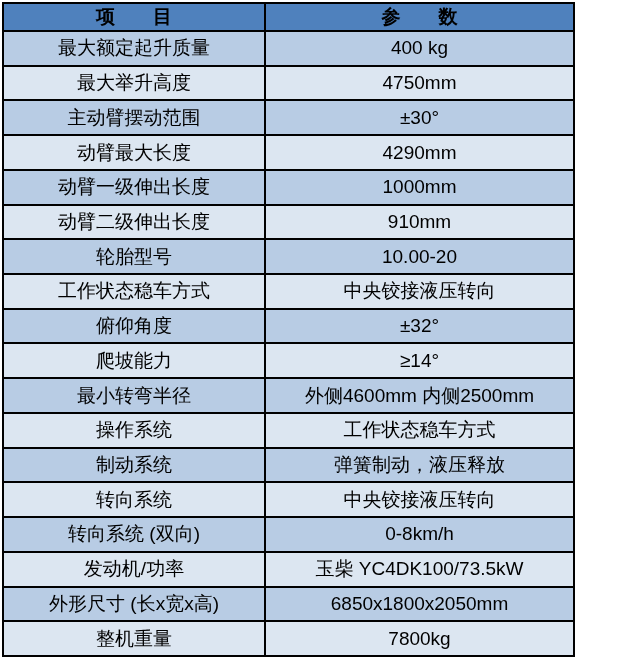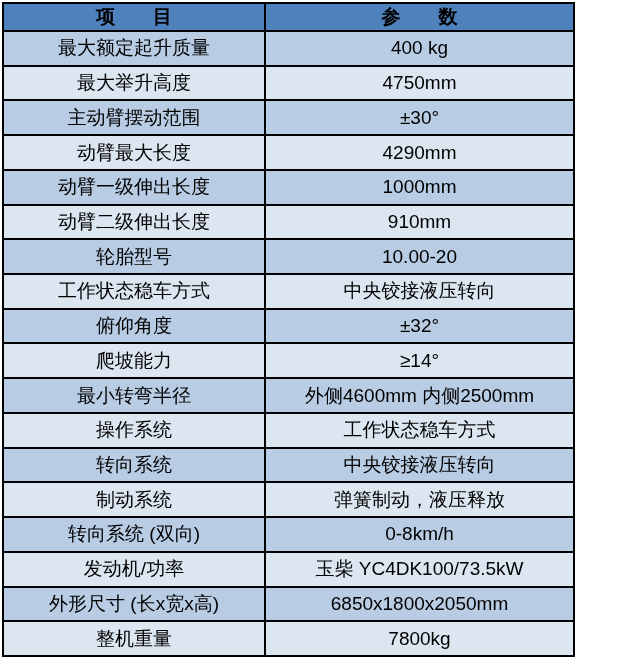--- a/index.html
+++ b/index.html
@@ -94,26 +94,26 @@
       </tr>
     <tr>
         <td>最小转弯半径</td>
         <td>外侧4600mm 内侧2500mm</td>
       </tr>
     <tr>
         <td>操作系统</td>
         <td>工作状态稳车方式</td>
       </tr>
     <tr>
+        <td>制动系统</td>
+        <td>弹簧制动，液压释放</td>
+      </tr>
+    <tr>
         <td>转向系统</td>
         <td>中央铰接液压转向</td>
-      </tr>
-    <tr>
-        <td>制动系统</td>
-        <td>弹簧制动，液压释放</td>
       </tr>
     <tr>
         <td>转向系统 (双向)</td>
         <td>0-8km/h</td>
       </tr>
     <tr>
         <td>发动机/功率</td>
         <td>玉柴 YC4DK100/73.5kW</td>
       </tr>
     <tr>

